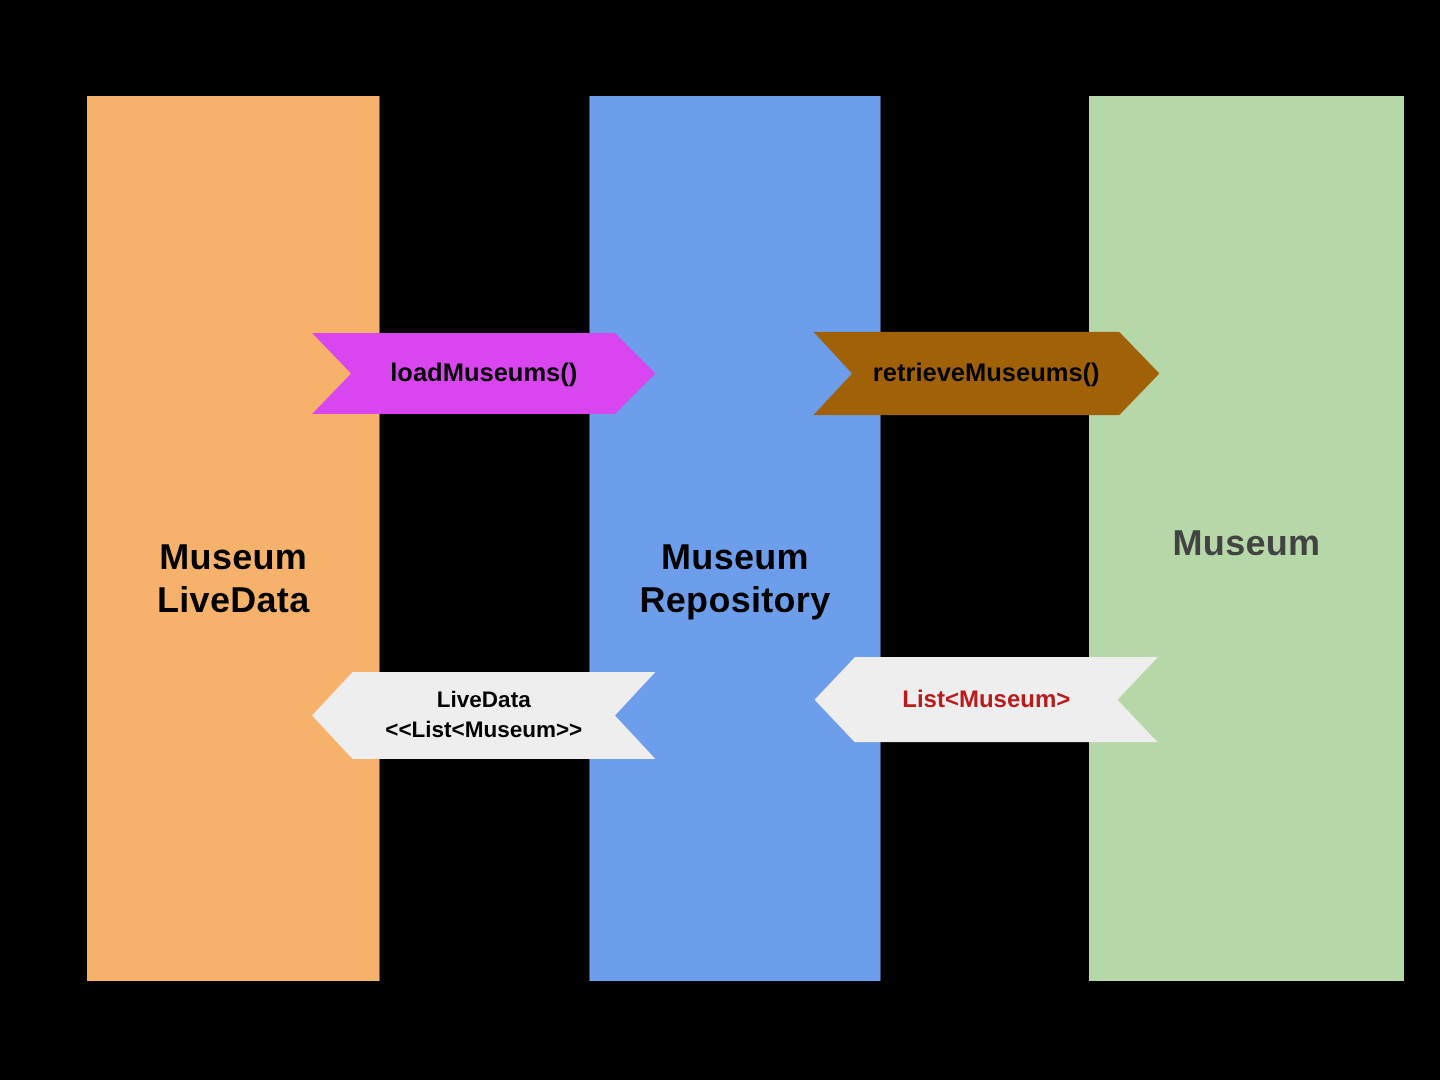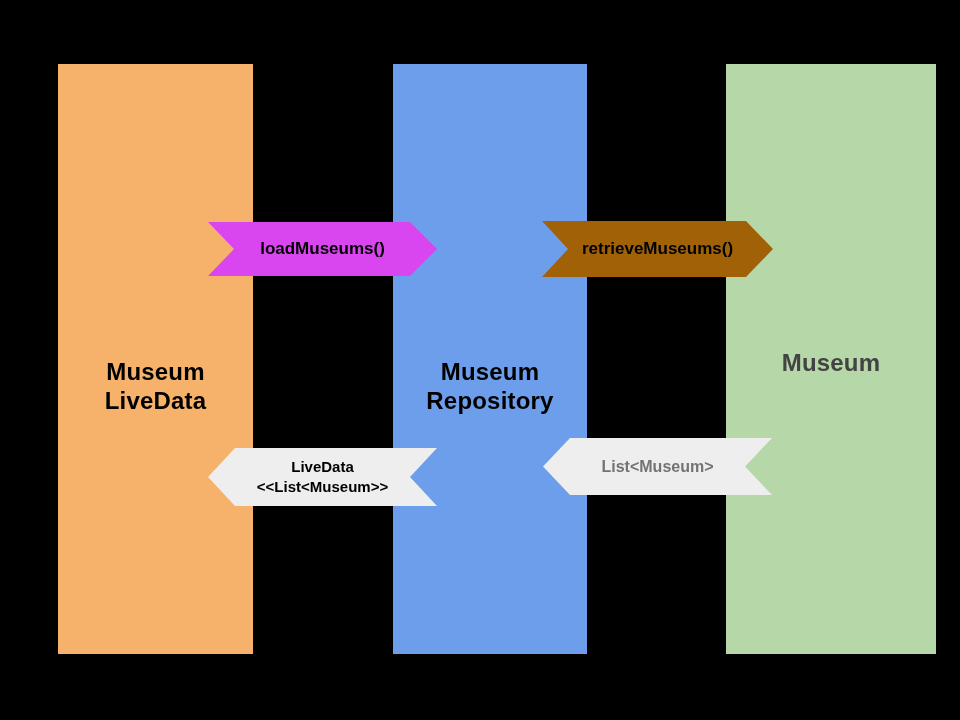--- a/index.html
+++ b/index.html
@@ -91,16 +91,16 @@
   </div>
 
   <div class="arrow arrow-left" id="arrow-livedata" style="background: rgb(238, 238, 238);">
     <span style="color: rgb(0, 0, 0);">
       <span style="display:block">LiveData</span>
       <span style="display:block">&lt;&lt;List&lt;Museum&gt;&gt;</span>
     </span>
   </div>
 
   <div class="arrow arrow-left" id="arrow-list" style="background: rgb(238, 238, 238);">
-    <span style="color: #737373;">List&lt;Museum&gt;</span>
+    <span style="color: #b91c1c;">List&lt;Museum&gt;</span>
   </div>
 
 </div>
 
 </body></html>

